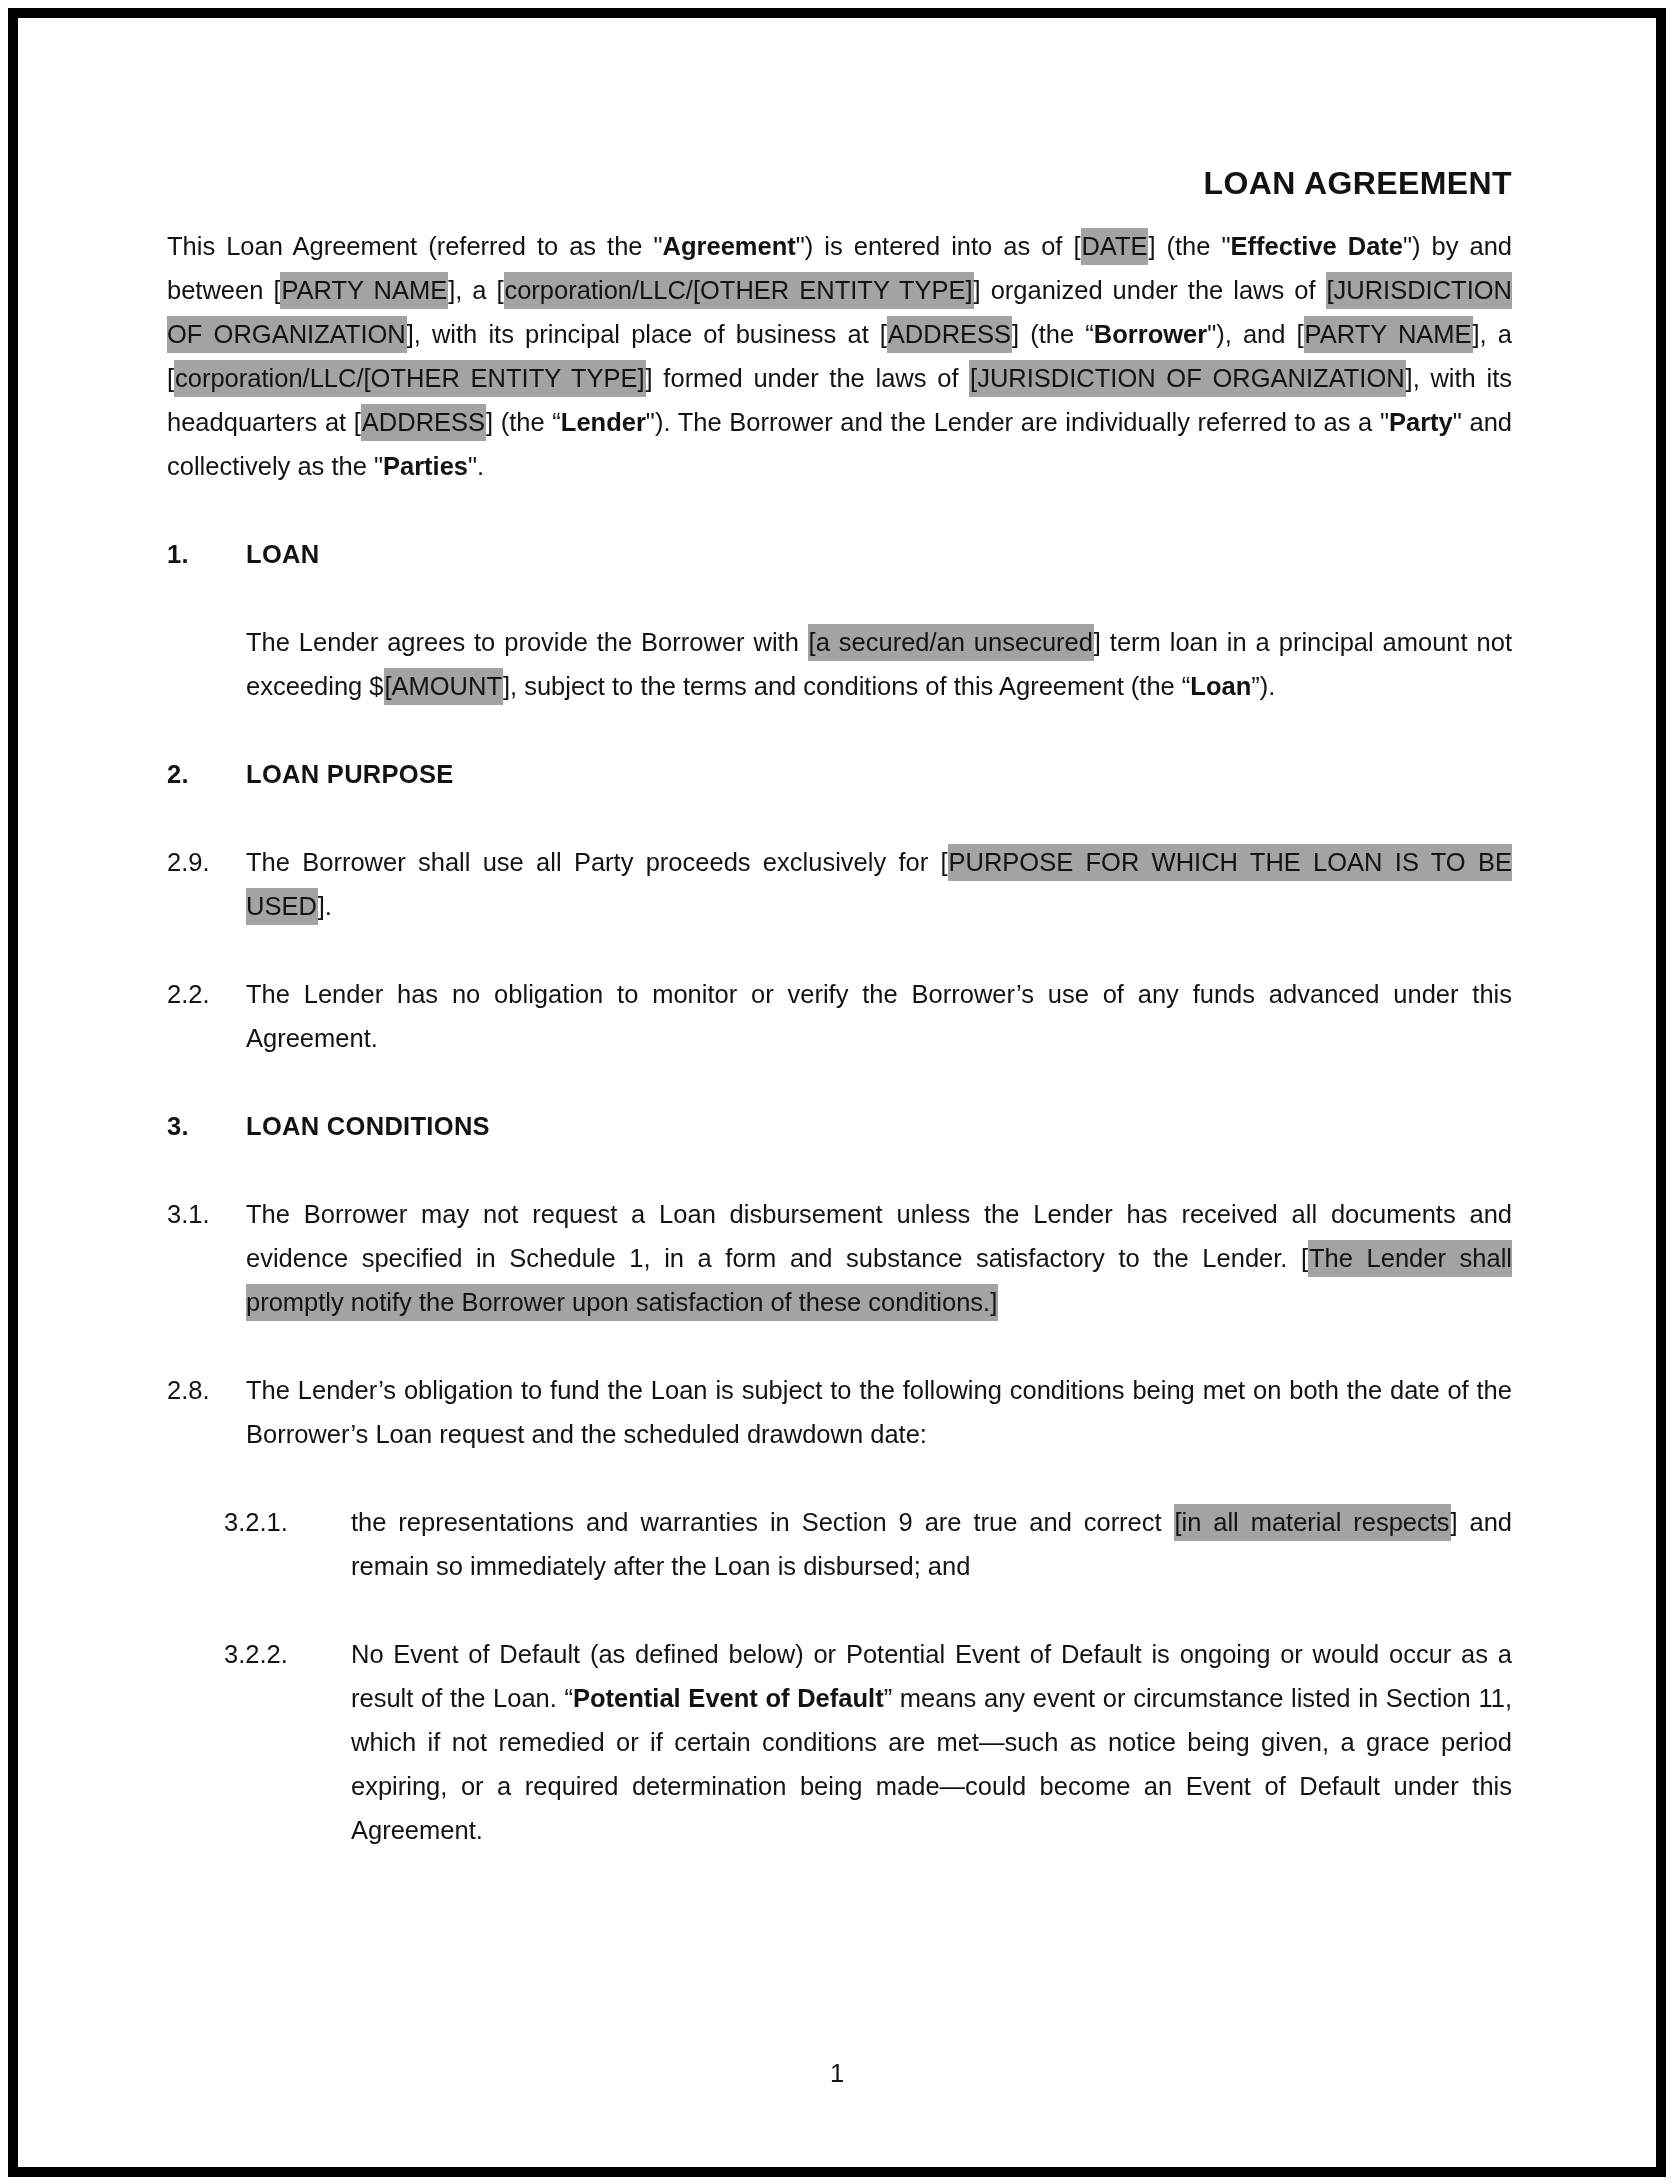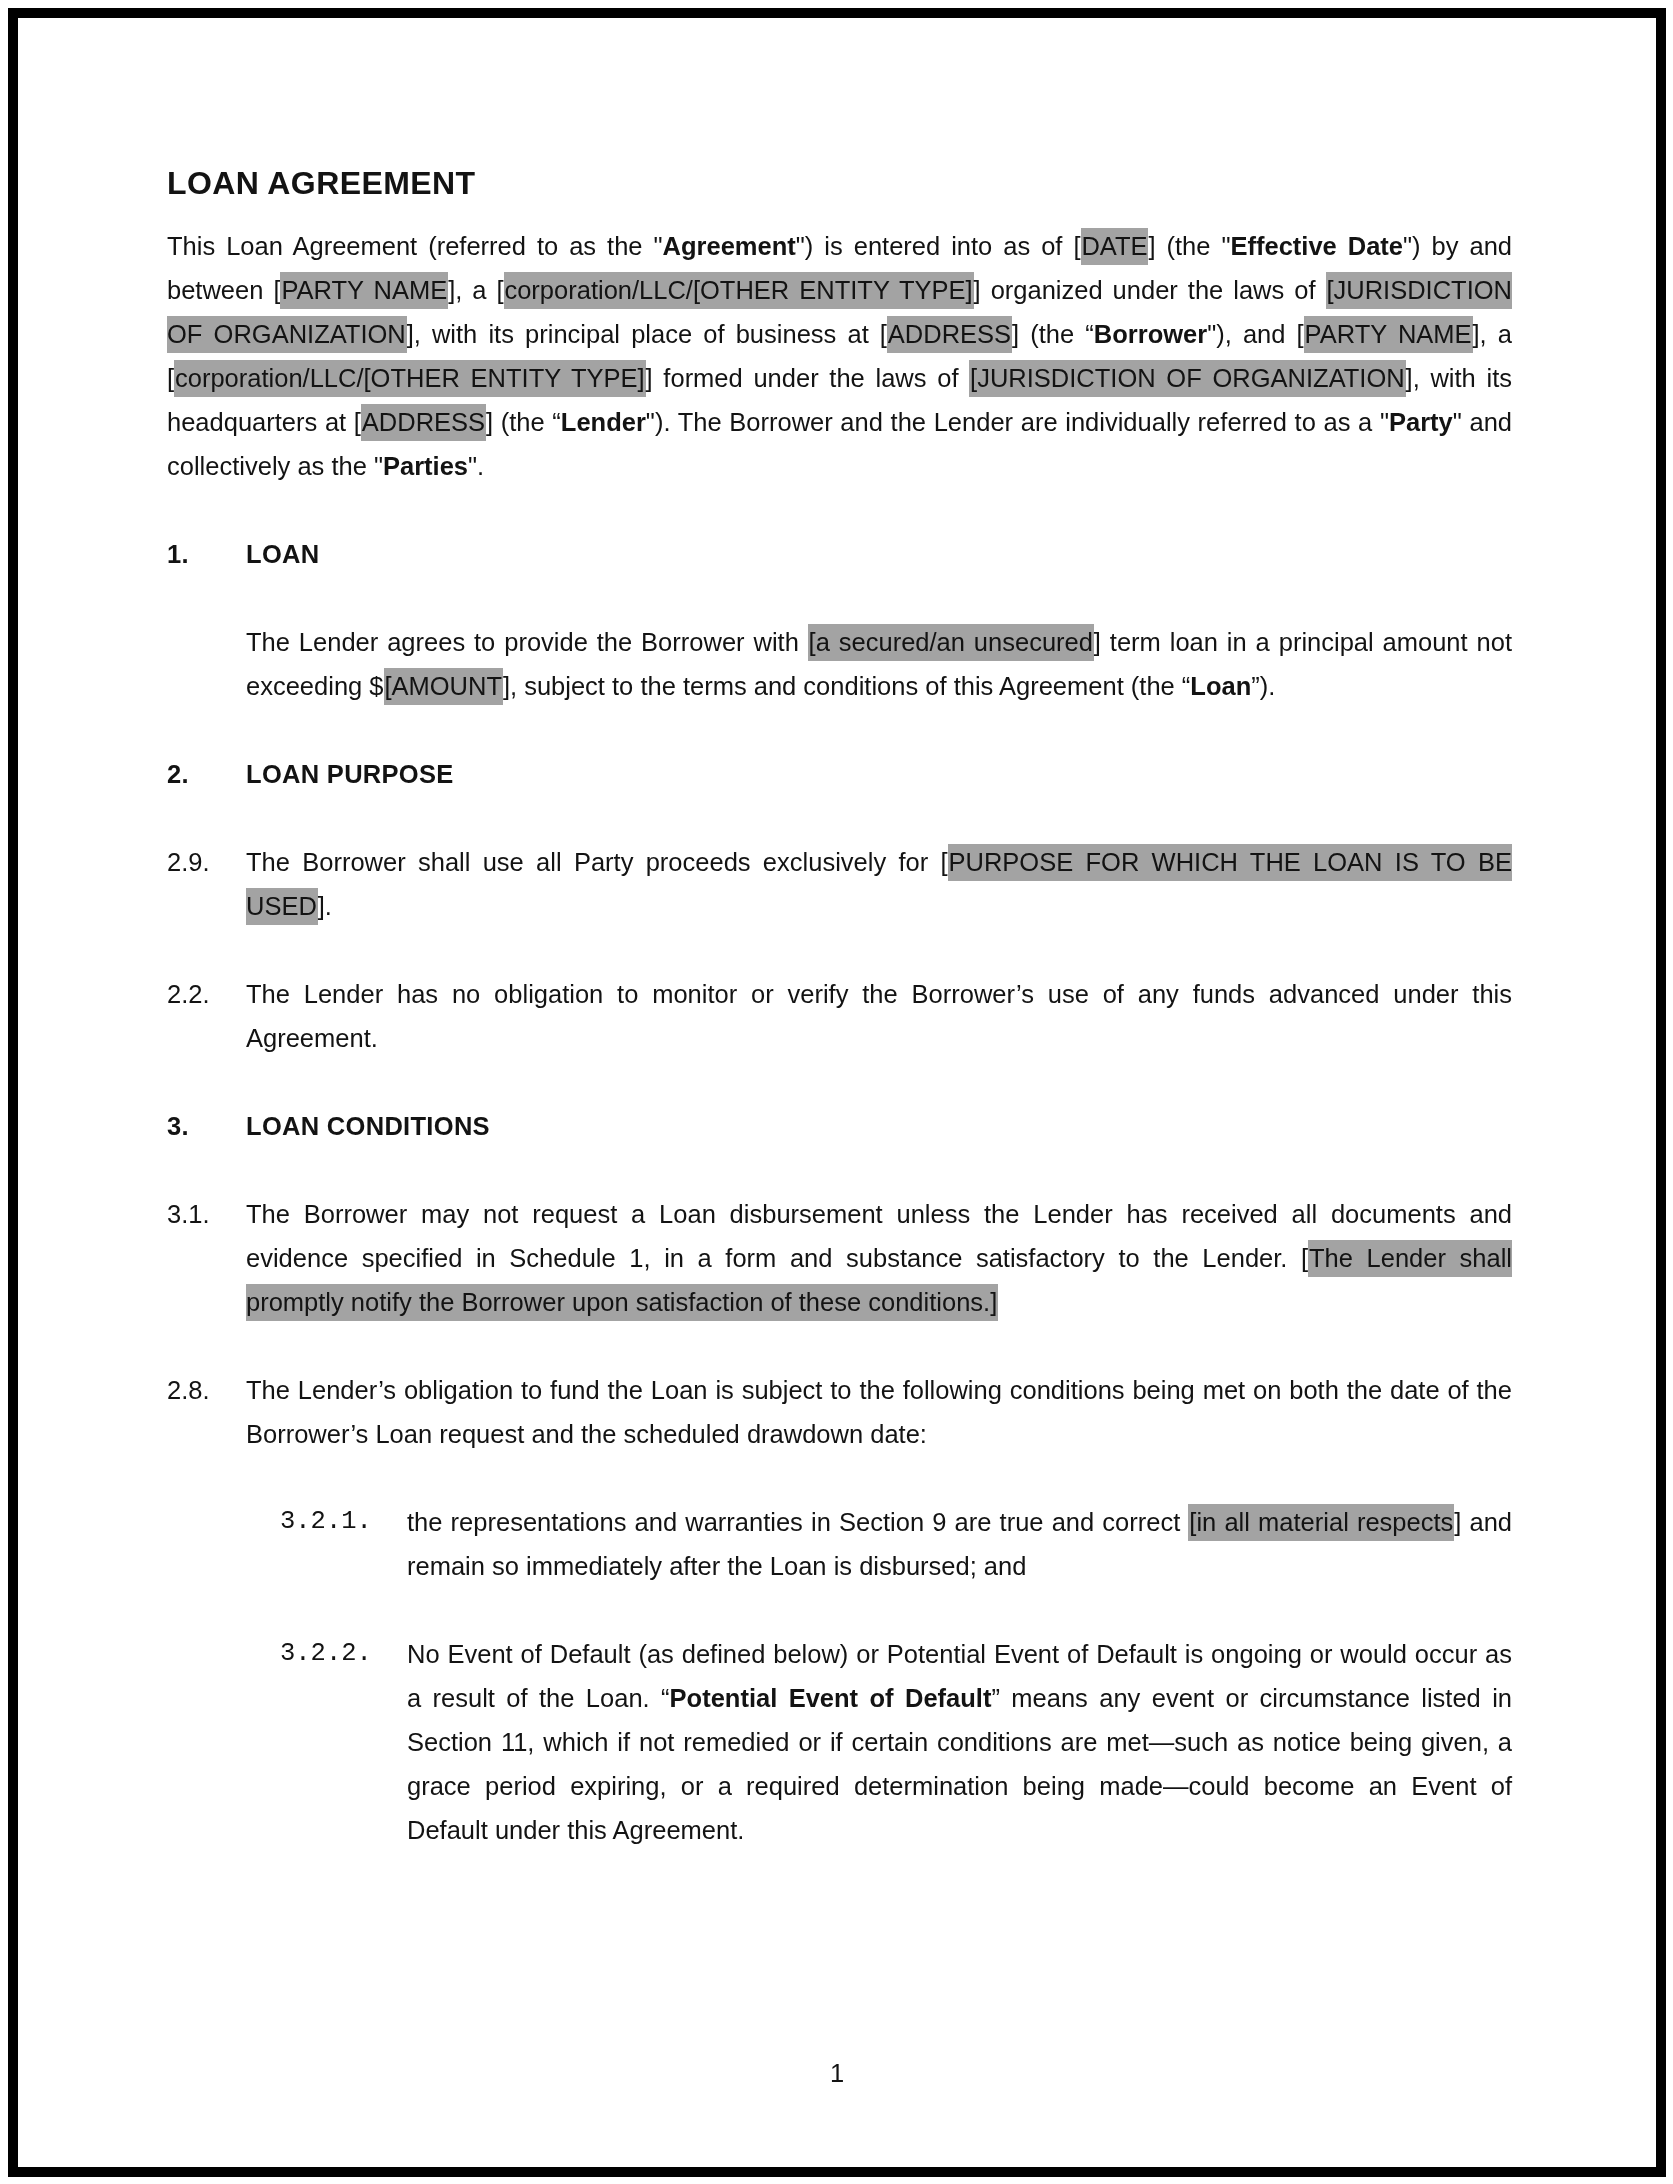--- a/index.html
+++ b/index.html
@@ -8,27 +8,27 @@
     font-family:"Liberation Sans", sans-serif;color:#131313;overflow:hidden;
   }
   .page-border{
     position:absolute;inset:8px;border:10.5px solid #000;pointer-events:none;
   }
   .content{
     position:absolute;left:167px;top:161px;width:1345px;
     font-size:25.5px;line-height:44px;
   }
   .doc-title{
-    text-align:left;font-weight:700;font-size:32px;line-height:44px;
+    text-align:right;font-weight:700;font-size:32px;line-height:44px;
     margin:0 0 19.3px 0;letter-spacing:0.4px;
   }
   .block{display:flex;margin:0 0 44px 0;}
   .block:last-child{margin-bottom:0;}
   .block .num{flex:0 0 79px;}
-  .block.indent2 .num{margin-left:113px;flex:0 0 127px;font-family:Liberation Mono, monospace;}
+  .block.indent2 .num{margin-left:57px;flex:0 0 127px;}
   .block .btext{flex:1;}
   .block.para .btext{text-align:justify;text-justify:inter-word;}
   .block.heading{font-weight:700;letter-spacing:0.3px;}
   .b{font-weight:700;}
   mark{
     background:#a3a3a3;color:inherit;padding:4.4px 0.9px;
   }
   .page-number{
     position:absolute;top:2051px;left:0;width:100%;
     text-align:center;font-size:25.5px;line-height:44px;color:#131313;

